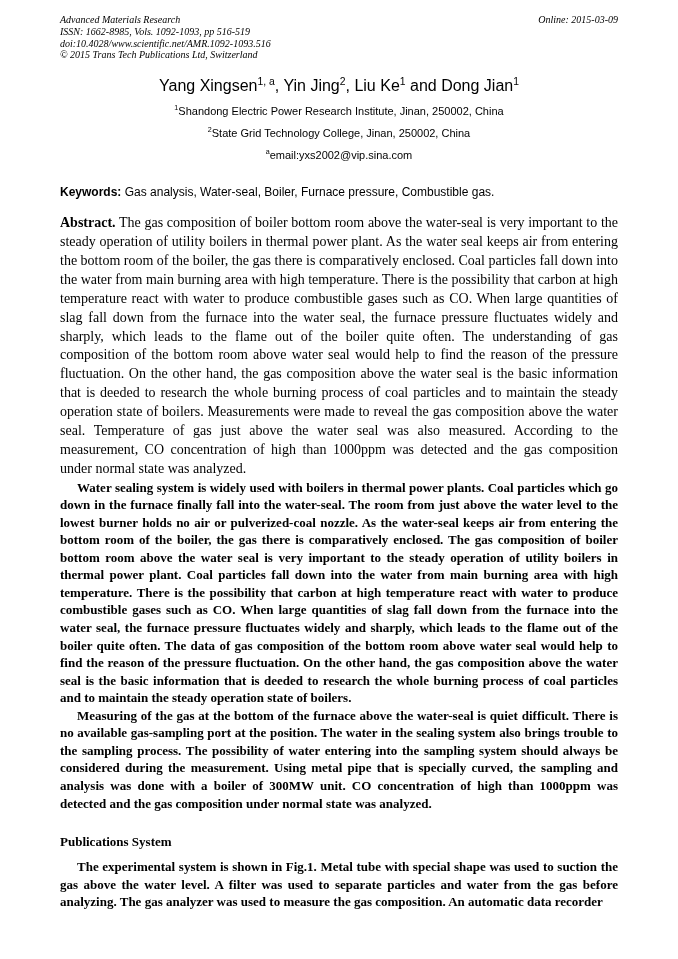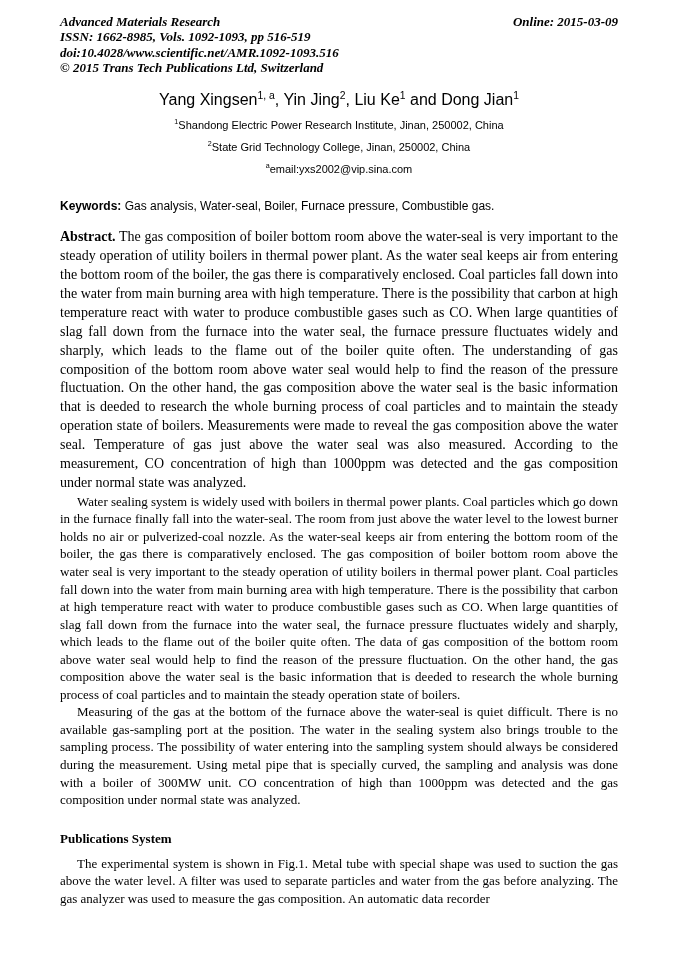--- a/index.html
+++ b/index.html
@@ -14,24 +14,23 @@
     overflow: hidden;
     font-family: "Liberation Serif", "DejaVu Serif", serif;
   }
 
   
   .page-header {
     display: flex;
     justify-content: space-between;
     align-items: flex-start;
     font-style: italic;
-    font-size: 13px;
+    font-size: 10px;
     line-height: 1.18;
     font-family: "Liberation Serif", "DejaVu Serif", serif;
-    font-weight: bold;
   }
   .header-left div { white-space: nowrap; }
   .header-right { white-space: nowrap; }
 
   
   .paper-title {
     font-family: "Liberation Sans", "DejaVu Sans", sans-serif;
     font-size: 15px;
     font-weight: bold;
     text-align: center;
@@ -77,20 +76,21 @@
     font-weight: bold;
     margin: 22px 0 8px 0;
     font-family: "Liberation Serif", "DejaVu Serif", serif;
   }
   .body-para {
     font-size: 13px;
     line-height: 1.35;
     text-align: justify;
     text-indent: 17px;
     margin: 0;
+    font-weight: bold;
   }
 </style>
 </head>
 <body>
 
 <div class="page">
 
   <header class="page-header">
     <div class="header-left">
       <div>Advanced Materials Research</div>

